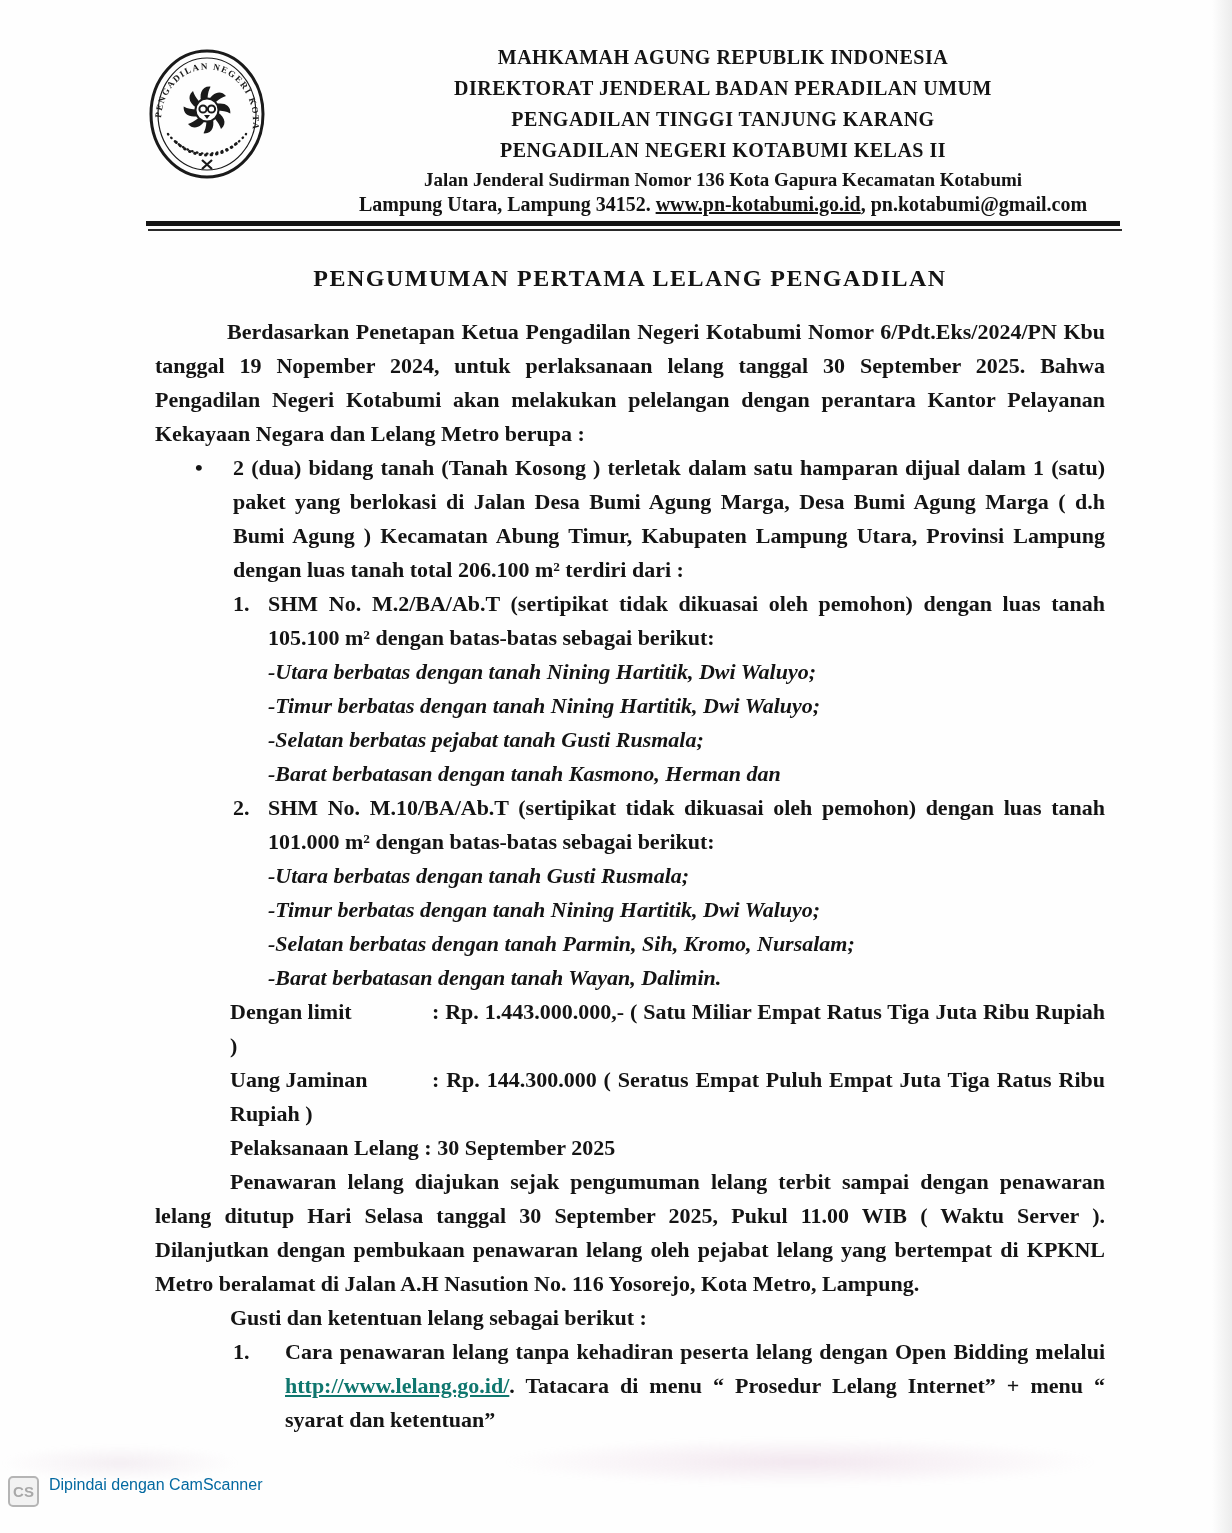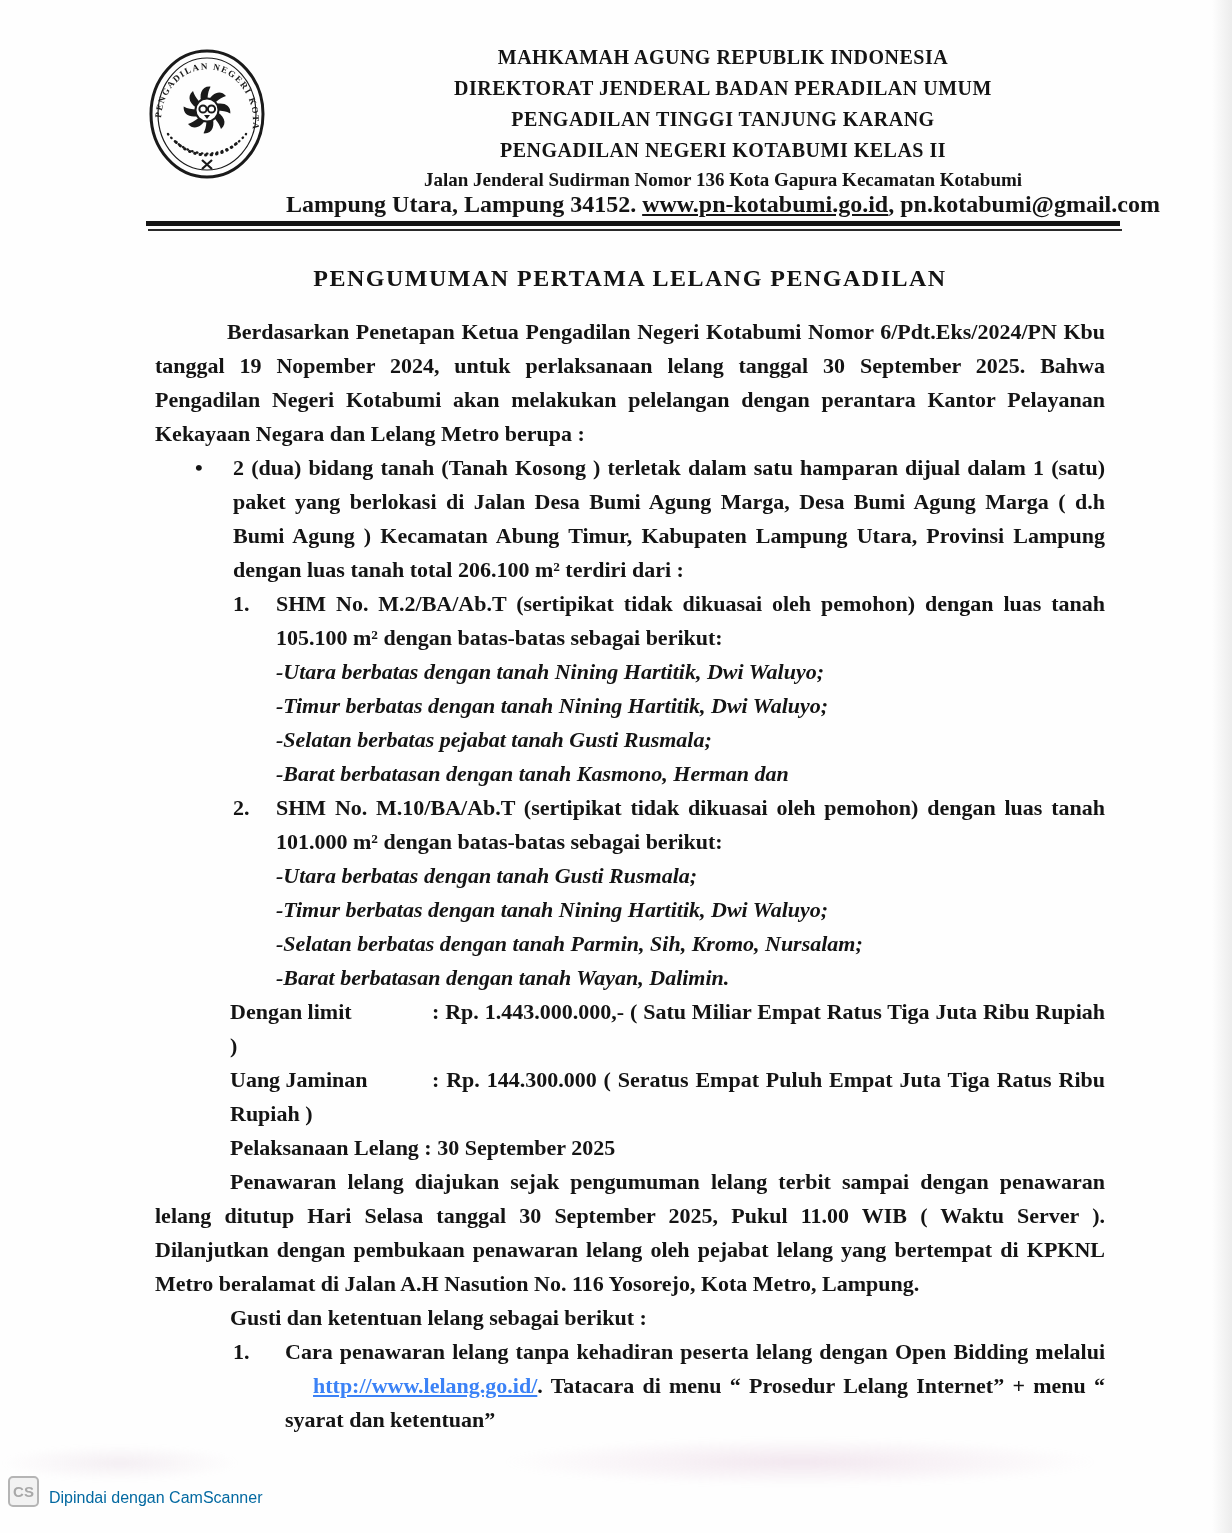--- a/index.html
+++ b/index.html
@@ -11,67 +11,67 @@
     overflow:hidden;
     font-family:"Liberation Serif", serif;
     color:#141414;
   }
   
   .letterhead { display:flex; padding:42px 62px 0 146px; }
   .seal { width:122px; height:136px; flex:none; margin-top:4px; }
   .head-lines { flex:1; text-align:center; padding-left:8px; }
   .hl-big { font-weight:bold; font-size:20px; line-height:31px; letter-spacing:0.5px; white-space:nowrap; }
   .hl-addr1 { font-weight:bold; font-size:19px; line-height:24px; margin-top:2px; }
-  .hl-addr2 { font-weight:bold; font-size:24px; line-height:24px; }
+  .hl-addr2 { font-weight:bold; font-size:20px; line-height:24px; }
   .weblink { text-decoration:underline; }
   .rule-thick { margin:5px 112px 0 146px; border-top:5px solid #151515; }
   .rule-thin  { margin:3px 110px 0 148px; border-top:2px solid #2a2a2a; }
 
   
   .content { margin:0 127px 0 155px; font-size:22px; font-weight:bold; line-height:34px; }
   .doc-title {
     margin:32px 0 0 0; text-align:center;
     font-size:24px; font-weight:bold; letter-spacing:1.5px; line-height:30px;
   }
   p { margin:0; }
   .intro { margin-top:22px; text-align:justify; text-indent:72px; }
 
   .bullet-row { display:flex; }
   .bullet { flex:none; width:38px; margin-left:40px; }
   .bullet-text { flex:1; text-align:justify; }
 
   .parcel { display:flex; }
   .parcel-num { flex:none; width:35px; margin-left:78px; }
-  .parcel-body { flex:1;margin-left:8px; }
+  .parcel-body { flex:1; }
   .parcel-desc { text-align:justify; }
   .bound { text-align:left;font-style:italic; }
 
   .hang { margin-left:75px; text-align:justify; }
   .hang-label { display:inline-block; width:202px; }
   .plain-indent { margin-left:75px; }
 
   .closing { text-align:justify; text-indent:75px; }
 
   .term { display:flex; }
   .term-num { flex:none; width:52px; margin-left:78px; }
   .term-body { flex:1; text-align:justify; }
-  a.ext-link { color:#3b82f6; text-decoration:underline; cursor:pointer;margin-left:28px; }
+  a.ext-link { color:#0f766e; text-decoration:underline; cursor:pointer; }
 
   
   .edge-shade { position:absolute; top:0; right:0; width:20px; height:100%;
     background:linear-gradient(to right, rgba(0,0,0,0), rgba(80,80,80,0.10)); pointer-events:none; }
   .smudge-a { position:absolute; left:500px; top:1438px; width:600px; height:48px;
     background:radial-gradient(ellipse at center, rgba(216,180,206,0.30), rgba(216,180,206,0) 70%);
     filter:blur(2px); pointer-events:none; }
   .smudge-b { position:absolute; left:0px; top:1445px; width:240px; height:36px;
     background:radial-gradient(ellipse at center, rgba(210,185,205,0.22), rgba(210,185,205,0) 70%);
     filter:blur(2px); pointer-events:none; }
 
   
-  .scan-footer { position:absolute; left:8px; top:1476px; display:flex; align-items:flex-end;
+  .scan-footer { position:absolute; left:8px; top:1476px; display:flex; align-items:flex-start;
     font-family:"Liberation Sans", sans-serif; }
   .cs-icon { display:inline-flex; align-items:center; justify-content:center;
     width:27px; height:27px; border:2px solid #b5b5b5; border-radius:5px;
     color:#a8a8a8; font-weight:bold; font-size:15px; background:#f2f2f2; }
   .cs-text { margin-left:10px; color:#0369a1; font-size:16px; }
 </style>
 </head>
 <body>
 
 <div class="page">

